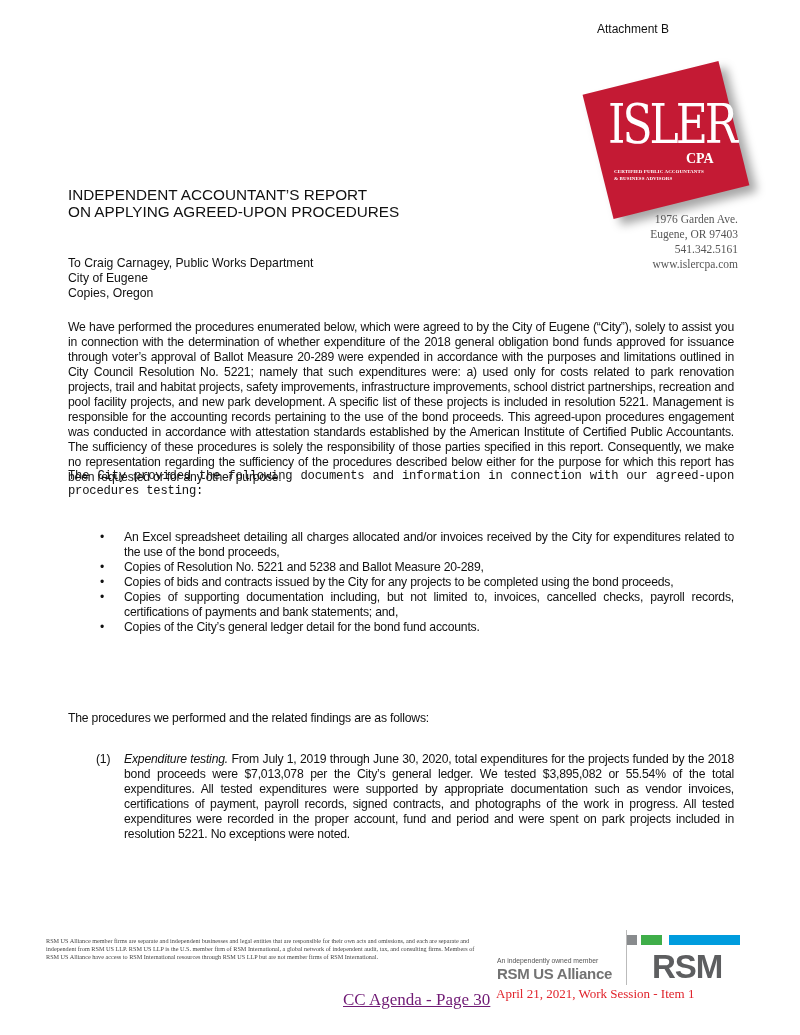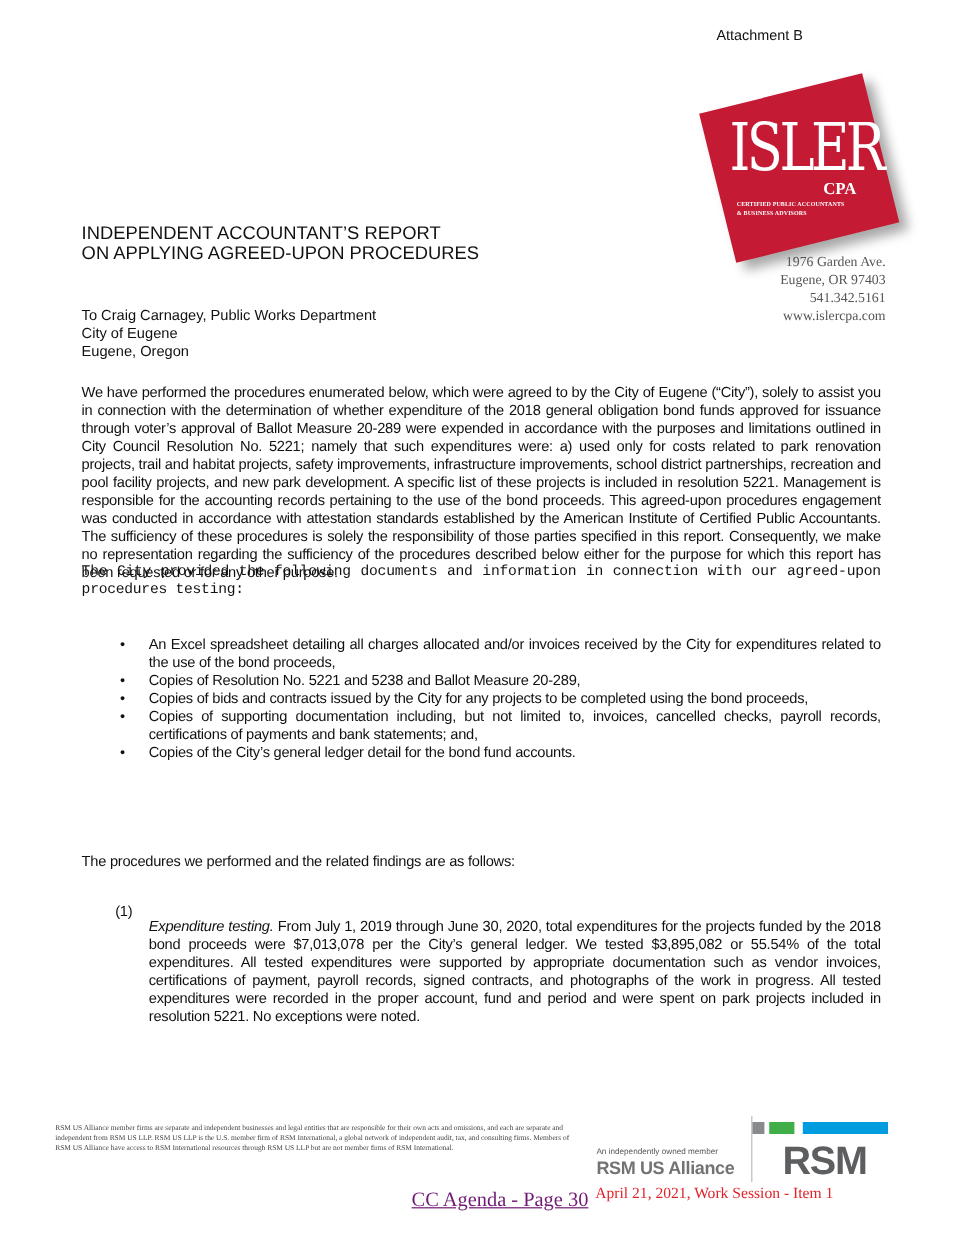--- a/index.html
+++ b/index.html
@@ -35,21 +35,21 @@
   #p2 { top: 469px; font-family: Liberation Mono, monospace; }
   #bullets { position: absolute; left: 100px; top: 530px; width: 634px; font-size: 12.2px;
              line-height: 15px; margin: 0; padding: 0; list-style: none; letter-spacing: -0.2px; }
   #bullets li { position: relative; padding-left: 24px; text-align: justify; }
   #bullets li .bul { position: absolute; left: 0; top: 0; }
   #p3 { top: 711px; }
 
   #finding { position: absolute; left: 96px; top: 752px; width: 638px; font-size: 12.2px;
              line-height: 15px; letter-spacing: -0.2px; }
   #finding .num { position: absolute; left: 0; top: 0; }
-  #finding .body { margin-left: 28px; text-align: justify; margin-top: 13px; }
+  #finding .body { margin-left: 28px; text-align: justify; }
   #finding em { font-style: italic; }
 
   #disclaimer { left: 46px; top: 937px; width: 430px; font-family: "Liberation Serif", serif;
                 font-size: 6.2px; line-height: 8px; color: #444; }
   #page-num { left: 343px; top: 990px; font-family: "Liberation Serif", serif; font-size: 17px; color: #701a75; text-decoration: underline; }
   #work-session { left: 496px; top: 986px; font-family: "Liberation Serif", serif; font-size: 13px; color: #e0232b; }
 
   
   #rsm-owned { left: 497px; top: 957px; font-size: 6.8px; color: #555; }
   #rsm-alliance { left: 497px; top: 965px; font-size: 15px; font-weight: bold; color: #737373; letter-spacing: -0.3px; }
@@ -80,21 +80,21 @@
 </div>
 
 <div id="title" class="abs">
   <div>INDEPENDENT ACCOUNTANT’S REPORT</div>
   <div>ON APPLYING AGREED-UPON PROCEDURES</div>
 </div>
 
 <div id="addressee" class="abs">
   <div>To Craig Carnagey, Public Works Department</div>
   <div>City of Eugene</div>
-  <div>Eugene, Oregon</div>
+  <div>Copies, Oregon</div>
 </div>
 
 <div id="p1" class="para">We have performed the procedures enumerated below, which were agreed to by the City of Eugene (“City”), solely to assist you in connection with the determination of whether expenditure of the 2018 general obligation bond funds approved for issuance through voter’s approval of Ballot Measure 20-289 were expended in accordance with the purposes and limitations outlined in City Council Resolution No. 5221; namely that such expenditures were:  a) used only for costs related to park renovation projects, trail and habitat projects, safety improvements, infrastructure improvements, school district partnerships, recreation and pool facility projects, and new park development. A specific list of these projects is included in resolution 5221. Management is responsible for the accounting records pertaining to the use of the bond proceeds. This agreed-upon procedures engagement was conducted in accordance with attestation standards established by the American Institute of Certified Public Accountants.  The sufficiency of these procedures is solely the responsibility of those parties specified in this report.  Consequently, we make no representation regarding the sufficiency of the procedures described below either for the purpose for which this report has been requested or for any other purpose.</div>
 <div id="p2" class="para">The City provided the following documents and information in connection with our agreed-upon procedures testing:</div>
 
 <ul id="bullets">
   <li><span class="bul">•</span><span>An Excel spreadsheet detailing all charges allocated and/or invoices received by the City for expenditures related to the use of the bond proceeds,</span></li>
   <li><span class="bul">•</span><span>Copies of Resolution No. 5221 and 5238 and Ballot Measure 20-289,</span></li>
   <li><span class="bul">•</span><span>Copies of bids and contracts issued by the City for any projects to be completed using the bond proceeds,</span></li>
   <li><span class="bul">•</span><span>Copies of supporting documentation including, but not limited to, invoices, cancelled checks, payroll records, certifications of payments and bank statements; and,</span></li>

